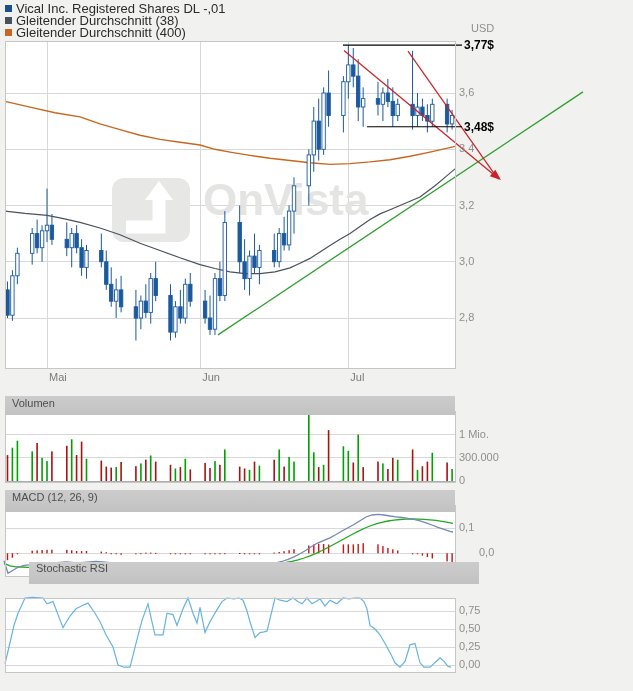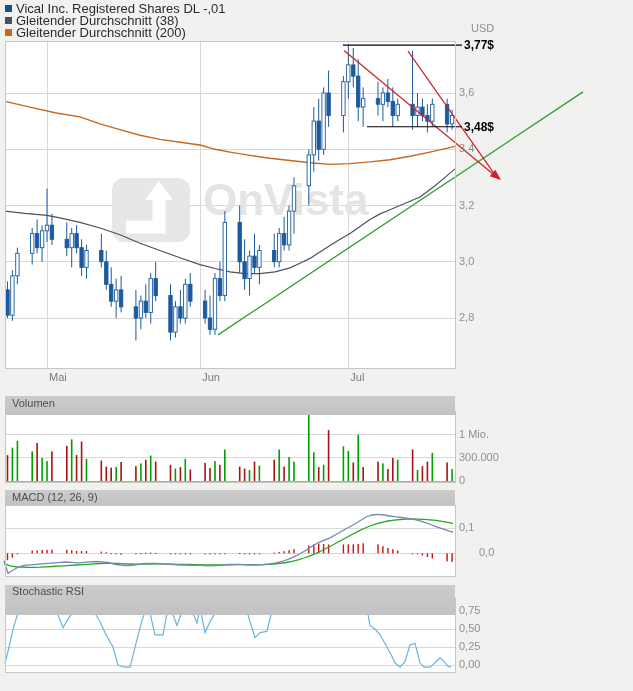--- a/index.html
+++ b/index.html
@@ -7,22 +7,22 @@
   #chart-canvas{position:absolute;left:0;top:0;}
   .legend{position:absolute;left:5px;top:2px;}
   .legend-row{position:relative;height:12px;line-height:12px;margin-bottom:0px;white-space:nowrap;}
   .legend-swatch{display:inline-block;width:7px;height:7px;margin-right:4px;vertical-align:middle;}
   .legend-label{font-size:13px;color:#2b2b2b;vertical-align:middle;}
   .unit-label{position:absolute;left:471px;top:22px;font-size:11px;color:#8f8f8f;}
   .panel-header{position:absolute;left:5px;width:450px;box-sizing:border-box;
     background:linear-gradient(#cccccc,#c2c2c2);color:#4e4e4e;font-size:11px;
     padding-left:7px;overflow:hidden;}
   #hdr-volume{top:396px;height:19px;line-height:15px;}
-  #hdr-macd{top:490px;height:15px;line-height:15px;}
-  #hdr-stoch{top:585px;height:30px;line-height:13px;}
+  #hdr-macd{top:490px;height:22px;line-height:15px;}
+  #hdr-stoch{top:562px;height:22px;line-height:13px;margin-left:24px;}
   .tick{position:absolute;font-size:11px;color:#8f8f8f;white-space:nowrap;}
   .xtick{position:absolute;font-size:11px;color:#7b7b7b;white-space:nowrap;}
   .plabel{position:absolute;font-size:12px;font-weight:bold;color:#000;white-space:nowrap;}
 </style>
 </head>
 <body>
 
 <div id="app">
   <svg id="chart-canvas" width="633" height="691">
       <g>
@@ -344,21 +344,21 @@
     </svg>
 
   <div class="legend">
     <div class="legend-row">
       <span class="legend-swatch" style="background: rgb(23, 80, 143);"></span><span class="legend-label">Vical Inc. Registered Shares DL -,01</span>
     </div>
     <div class="legend-row">
       <span class="legend-swatch" style="background: rgb(70, 83, 94);"></span><span class="legend-label">Gleitender Durchschnitt (38)</span>
     </div>
     <div class="legend-row">
-      <span class="legend-swatch" style="background: rgb(200, 103, 29);"></span><span class="legend-label">Gleitender Durchschnitt (200)</span>
+      <span class="legend-swatch" style="background: rgb(200, 103, 29);"></span><span class="legend-label">Gleitender Durchschnitt (400)</span>
     </div>
   </div>
 
   <div class="unit-label">USD</div>
 
   <div id="hdr-volume" class="panel-header">Volumen</div>
   <div id="hdr-macd" class="panel-header">MACD (12, 26, 9)</div>
   <div id="hdr-stoch" class="panel-header">Stochastic RSI</div>
 <div class="tick" style="left: 459px; top: 86px; text-align: center;">3,6</div>
     <div class="tick" style="left: 459px; top: 142.25px; text-align: center;">3,4</div>

